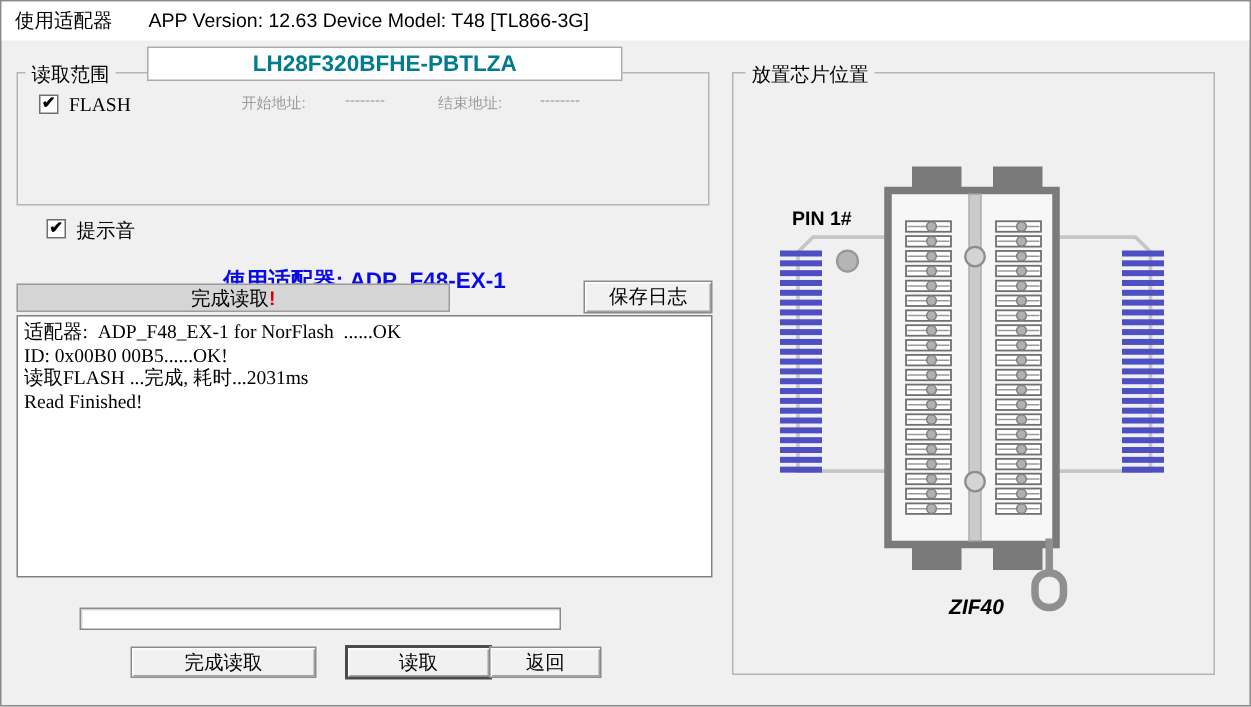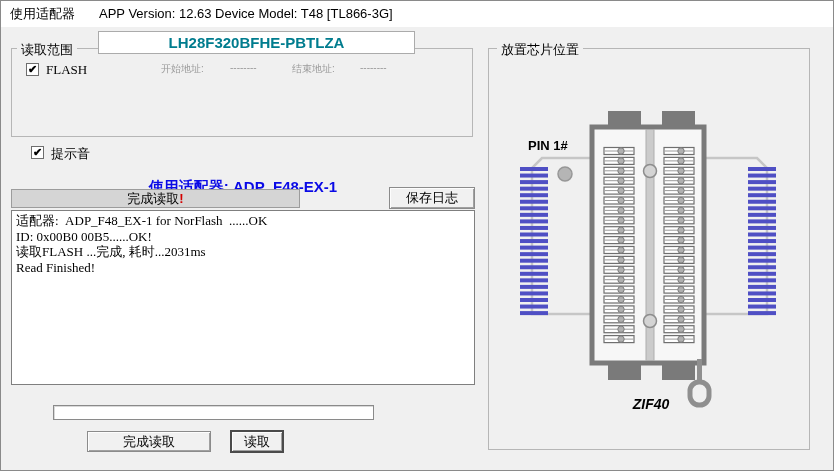--- a/index.html
+++ b/index.html
@@ -110,21 +110,22 @@
   <div class="logbox">
     <div class="log-line">适配器:  ADP_F48_EX-1 for NorFlash  ......OK</div>
     <div class="log-line">ID: 0x00B0 00B5......OK!</div>
     <div class="log-line">读取FLASH ...完成, 耗时...2031ms</div>
     <div class="log-line">Read Finished!</div>
   </div>
 
   <div class="progress"></div>
 
   <button class="btn" style="left:86px; top:430px; width:124px; height:21px;">完成读取</button>
-  <button class="btn btn-default" style="left:229px; top:429px; width:54px; height:23px;">读取</button>
+  <button class="btn btn-default" style="left:229px; top:429px; width:98px; height:23px;">读取</button>
+  <button class="btn" style="left:325px; top:430px; width:75px; height:21px;">返回</button>
 
   <div class="groupbox" style="left:487px; top:47px; width:322px; height:402px;"></div>
   <div class="group-label" style="left:496px; top:40px;">放置芯片位置</div>
 
   <div class="rp-title" style="left:527px; top:137px; font-size:13px;">PIN 1#</div>
   <div class="rp-title" style="left:590px; top:395px; width:120px; text-align:center; font-size:14px;font-style:italic;">ZIF40</div>
 
   <svg class="socket-svg" id="socket-svg" width="322" height="310" viewBox="0 0 322 310">
 
     <path d="M104 57 H54 L44 67 V213 H104" fill="none" stroke="#c6c6c6" stroke-width="2.5"></path>

